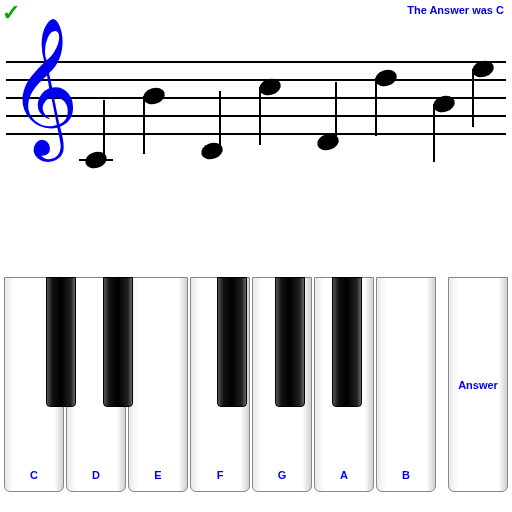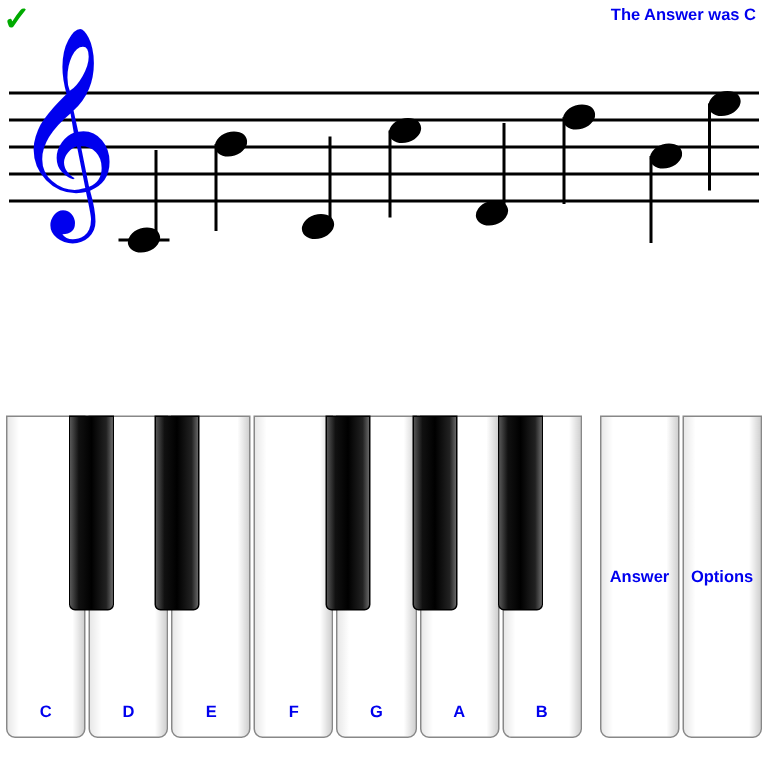--- a/index.html
+++ b/index.html
@@ -217,23 +217,20 @@
     <div class="white-key">
       <div class="label">A</div>
     </div>
     <div class="white-key">
       <div class="label">B</div>
     </div>
     <div class="gap"></div>
     <div class="side-btn">
       <div class="label">Answer</div>
     </div>
-    <div class="side-btn">
-      <div class="label">Options</div>
-    </div>
   </div>
 <div class="black-keys" id="black-keys">
     <div class="black-key" style="left: 42.1111px;"></div>
     <div class="black-key" style="left: 99.2222px;"></div>
     <div class="black-key" style="left: 213.444px;"></div>
     <div class="black-key" style="left: 270.556px;"></div>
     <div class="black-key" style="left: 327.667px;"></div>
   </div>
 
 </body></html>

